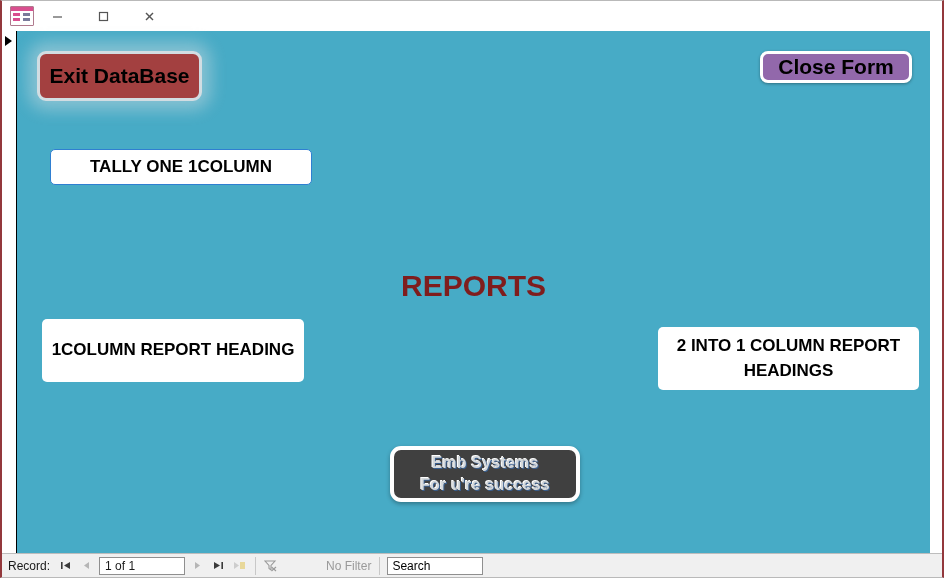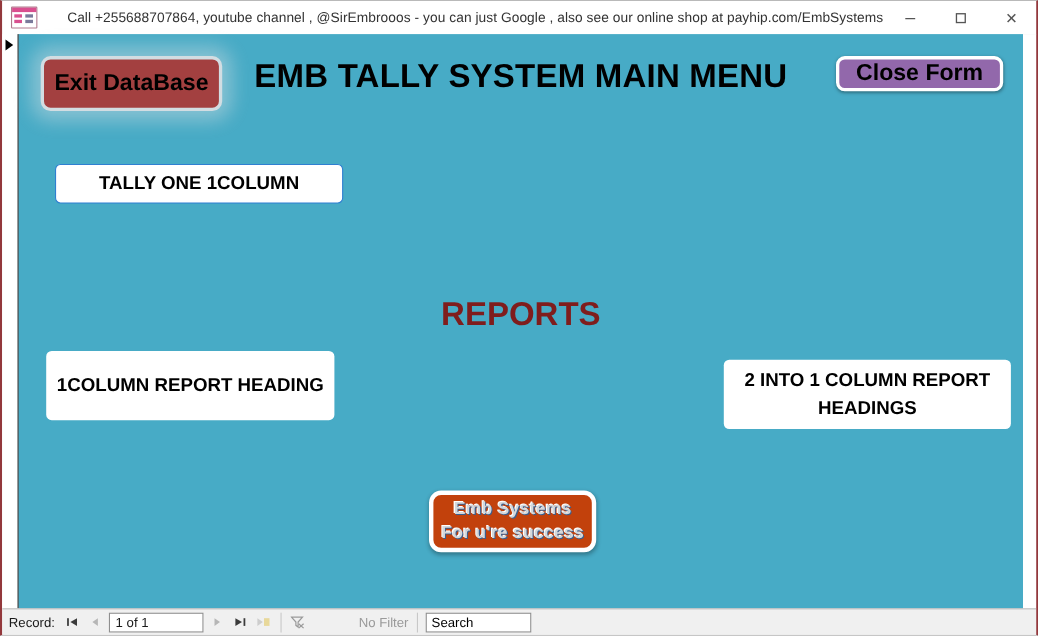--- a/index.html
+++ b/index.html
@@ -204,24 +204,24 @@
     text-align: center;
     font-size: 30px;
     font-weight: bold;
     color: #7f1d1d;
   }
 
   
   .logo-btn {
     position: absolute;
     left: 373px; top: 415px;
-    width: 152px;
+    width: 190px;
     height: 56px;
     border-radius: 11px;
-    background: #c2410c;
+    background: #404040;
     border: 4px solid #ffffff;
     box-sizing: border-box;
     display: flex;
     flex-direction: column;
     align-items: center;
     justify-content: center;
     box-shadow: 0 2px 4px rgba(0,0,0,0.3);
     cursor: pointer;
   }
   .logo-line {
@@ -304,21 +304,20 @@
   }
   .status-filler { flex: 1 1 auto; height: 100%; }
 </style>
 </head>
 <body>
 
 <div id="app">
 
   <div class="titlebar">
     <div class="app-icon"></div>
-    <div class="title-text">Call  +255688707864, youtube channel , @SirEmbrooos - you can just Google , also see our online shop at payhip.com/EmbSystems</div>
     <div class="winbtns">
       <div class="winbtn">
         <svg width="13" height="13" viewBox="0 0 13 13">
             <line x1="2" y1="7" x2="11" y2="7" stroke="#555" stroke-width="1.2"></line>
           </svg>
       </div>
       <div class="winbtn">
         <svg width="13" height="13" viewBox="0 0 13 13">
             <rect x="2.5" y="2.5" width="8" height="8" fill="none" stroke="#555" stroke-width="1.2"></rect>
           </svg>
@@ -333,21 +332,20 @@
   </div>
 
   <div class="form-outer">
 
     <div class="record-selector">
       <div class="record-arrow"></div>
     </div>
 
     <div class="form-canvas">
 
-      <div class="main-title">EMB TALLY SYSTEM MAIN MENU</div>
 
       <div class="exit-db">Exit DataBase</div>
 
       <div class="close-form">Close Form</div>
 
       <div class="wbtn bordered" id="btn-tally-one">TALLY ONE  1COLUMN</div>
 
 
       <div class="reports-heading">REPORTS</div>
 

